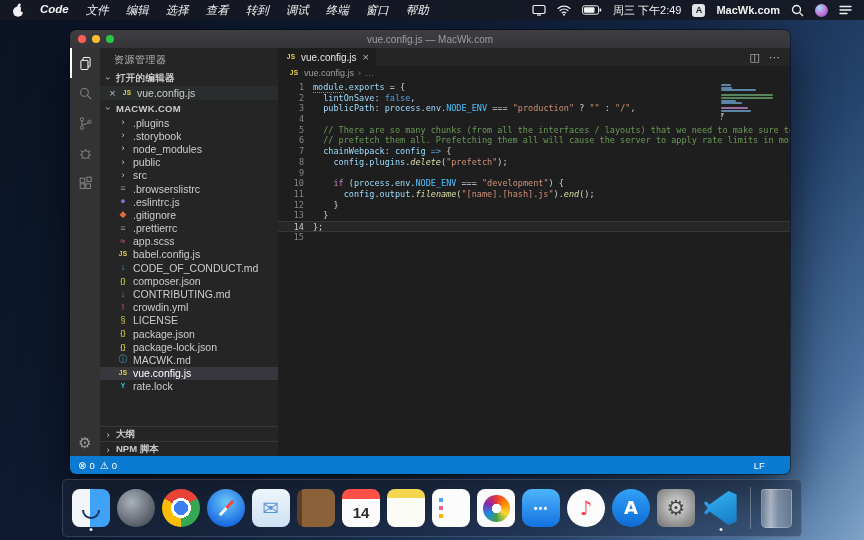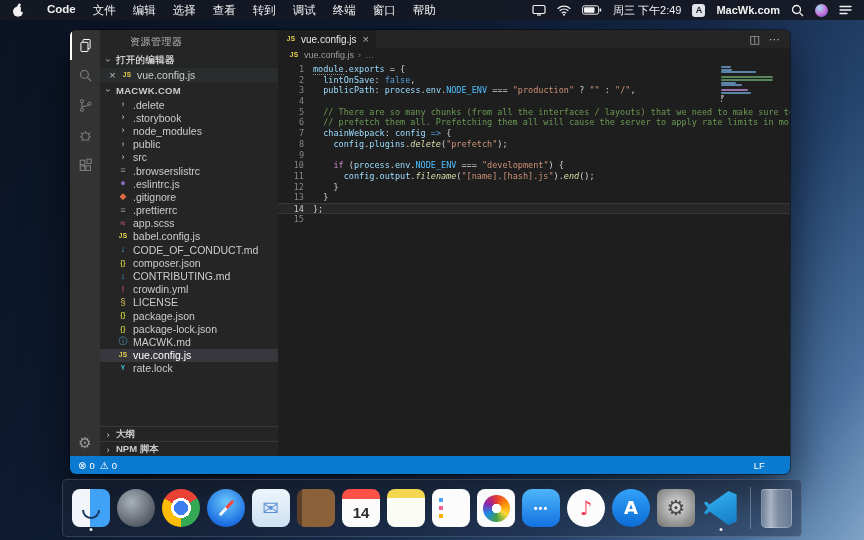--- a/index.html
+++ b/index.html
@@ -3,21 +3,21 @@
 <meta charset="utf-8">
 <style>
   html,body{margin:0;padding:0;width:864px;height:540px;overflow:hidden;
     font-family:"Liberation Sans","DejaVu Sans",sans-serif;-webkit-font-smoothing:antialiased;}
   .desktop{position:relative;width:864px;height:540px;
     background:linear-gradient(125deg,#0a1322 0%,#0e1c33 38%,#16294a 58%,#24426b 74%,#4a719f 90%,#7fa3c8 100%);}
 
   
   .menubar{position:absolute;top:0;left:0;right:0;height:20px;background:rgba(21,25,36,.93);
     display:flex;align-items:center;padding:0 12px;color:#f2f2f2;font-size:11.5px;z-index:30;}
-  .menu-left{display:flex;align-items:center;gap:22px;}
+  .menu-left{display:flex;align-items:center;gap:15px;font-style:italic;}
   .menu-item{cursor:default;}
   .app-name{font-weight:700;}
   .menu-right{margin-left:auto;display:flex;align-items:center;gap:11px;}
   .mb-ic{display:flex;align-items:center;}
   .siri{width:13px;height:13px;border-radius:50%;
     background:radial-gradient(circle at 35% 30%,#9be0f7,#c86dd7 55%,#3254c5);}
   .ime{width:13px;height:13px;border-radius:3px;background:#dfe3e8;color:#20242c;
     font-size:9px;font-weight:700;display:flex;align-items:center;justify-content:center;}
   .mb-time{font-size:11px;}
   .mb-host{font-size:11px;font-weight:600;}
@@ -38,21 +38,21 @@
   
   .activitybar{width:30px;flex:none;background:#333333;display:flex;flex-direction:column;align-items:center;}
   .ab-ic{width:30px;height:30px;display:flex;align-items:center;justify-content:center;color:#848484;
     border-left:2px solid transparent;border-right:2px solid transparent;box-sizing:border-box;}
   .ab-ic.active{color:#ffffff;border-left-color:#ffffff;}
   .ab-gear{margin-top:auto;margin-bottom:4px;font-size:15px;color:#9a9a9a;
     font-family:"DejaVu Sans",sans-serif;}
 
   
   .sidebar{width:178px;flex:none;background:#252526;color:#cccccc;display:flex;flex-direction:column;overflow:hidden;}
-  .sb-title{height:22px;line-height:23px;padding-left:2px;font-size:10px;color:#b8b8b8;letter-spacing:.5px;margin-left:28px;}
+  .sb-title{height:22px;line-height:23px;padding-left:14px;font-size:10px;color:#b8b8b8;letter-spacing:.5px;}
   .sec-hdr{height:16px;display:flex;align-items:center;gap:3px;padding-left:3px;
     font-size:9.5px;font-weight:700;color:#cccccc;letter-spacing:.3px;}
   .chev{display:inline-block;width:10px;text-align:center;font-weight:400;color:#c5c5c5;}
   .chev.exp{transform:rotate(90deg);}
   .oe-row{height:14px;display:flex;align-items:center;gap:4px;padding-left:8px;font-size:10.5px;background:#2a2d2e;}
   .oe-close{color:#b8b8b8;font-size:11px;width:9px;text-align:center;}
   .fi{width:12px;flex:none;text-align:center;font-size:9px;line-height:1;}
   .fi.js{font-size:6.5px;font-weight:700;letter-spacing:.2px;}
   .tree{flex:none;}
   .tree-item{height:13.2px;display:flex;align-items:center;gap:4px;padding-left:17px;font-size:10.5px;color:#cccccc;}
@@ -201,20 +201,28 @@
       <span class="siri"></span>
       <span class="mb-ic">
         <svg width="13" height="10" viewBox="0 0 13 10" stroke="#f2f2f2" stroke-width="1.3" stroke-linecap="round">
             <path d="M1 1.5h11M1 5h11M1 8.5h7"></path>
           </svg>
       </span>
     </div>
   </div>
 
   <div class="window">
+    <div class="titlebar">
+      <div class="tl">
+        <span class="tlb r"></span>
+        <span class="tlb y"></span>
+        <span class="tlb g"></span>
+      </div>
+      <span class="wt">vue.config.js — MacWk.com</span>
+    </div>
 
     <div class="main">
 
       <div class="activitybar">
         <div class="ab-ic active">
           <svg width="17" height="17" viewBox="0 0 24 24" fill="none" stroke="currentColor" stroke-width="1.4">
               <rect x="8.5" y="3.5" width="10" height="13" rx="1"></rect>
               <rect x="5.5" y="7.5" width="10" height="13" rx="1" fill="#333333"></rect>
             </svg>
         </div>
@@ -260,21 +268,21 @@
           <span class="fi js" style="color:#e8d44d">JS</span>
           <span>vue.config.js</span>
         </div>
         <div class="sec-hdr">
           <span class="chev exp">›</span>
           <span>MACWK.COM</span>
         </div>
         <div class="tree" id="tree">
             <div class="tree-item">
               <span class="fi" style="color: rgb(207, 207, 207);">›</span>
-              <span class="fl">.delete</span>
+              <span class="fl">.plugins</span>
             </div>
             <div class="tree-item">
               <span class="fi" style="color: rgb(207, 207, 207);">›</span>
               <span class="fl">.storybook</span>
             </div>
             <div class="tree-item">
               <span class="fi" style="color: rgb(207, 207, 207);">›</span>
               <span class="fl">node_modules</span>
             </div>
             <div class="tree-item">

